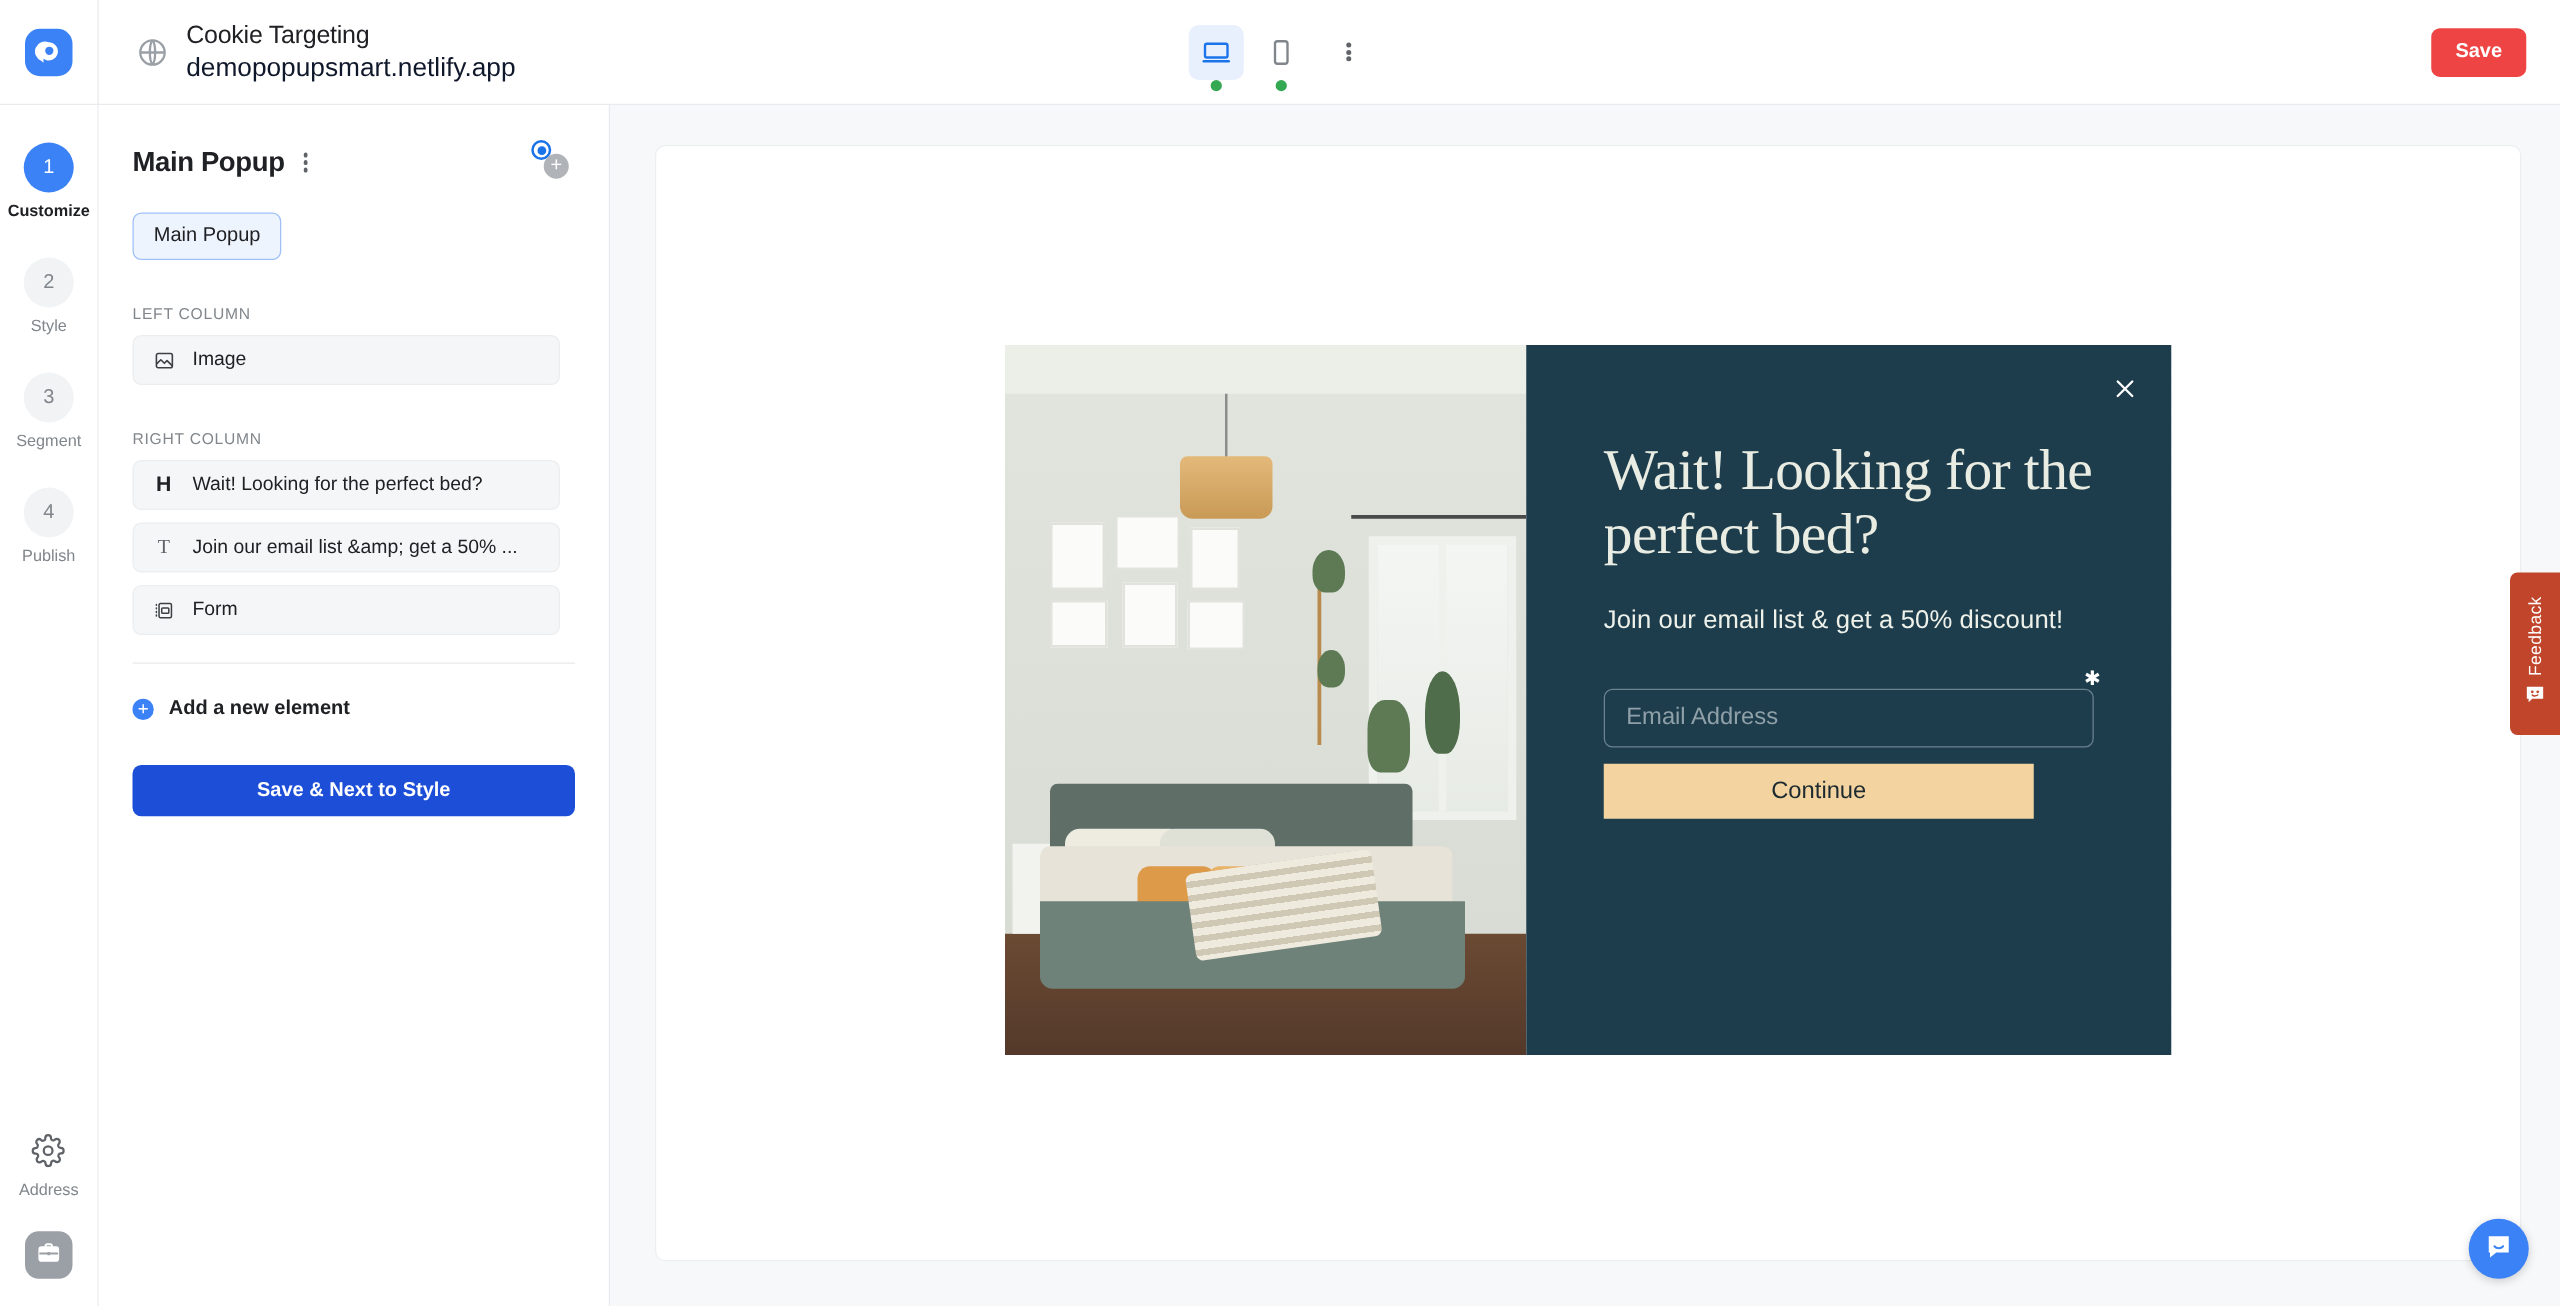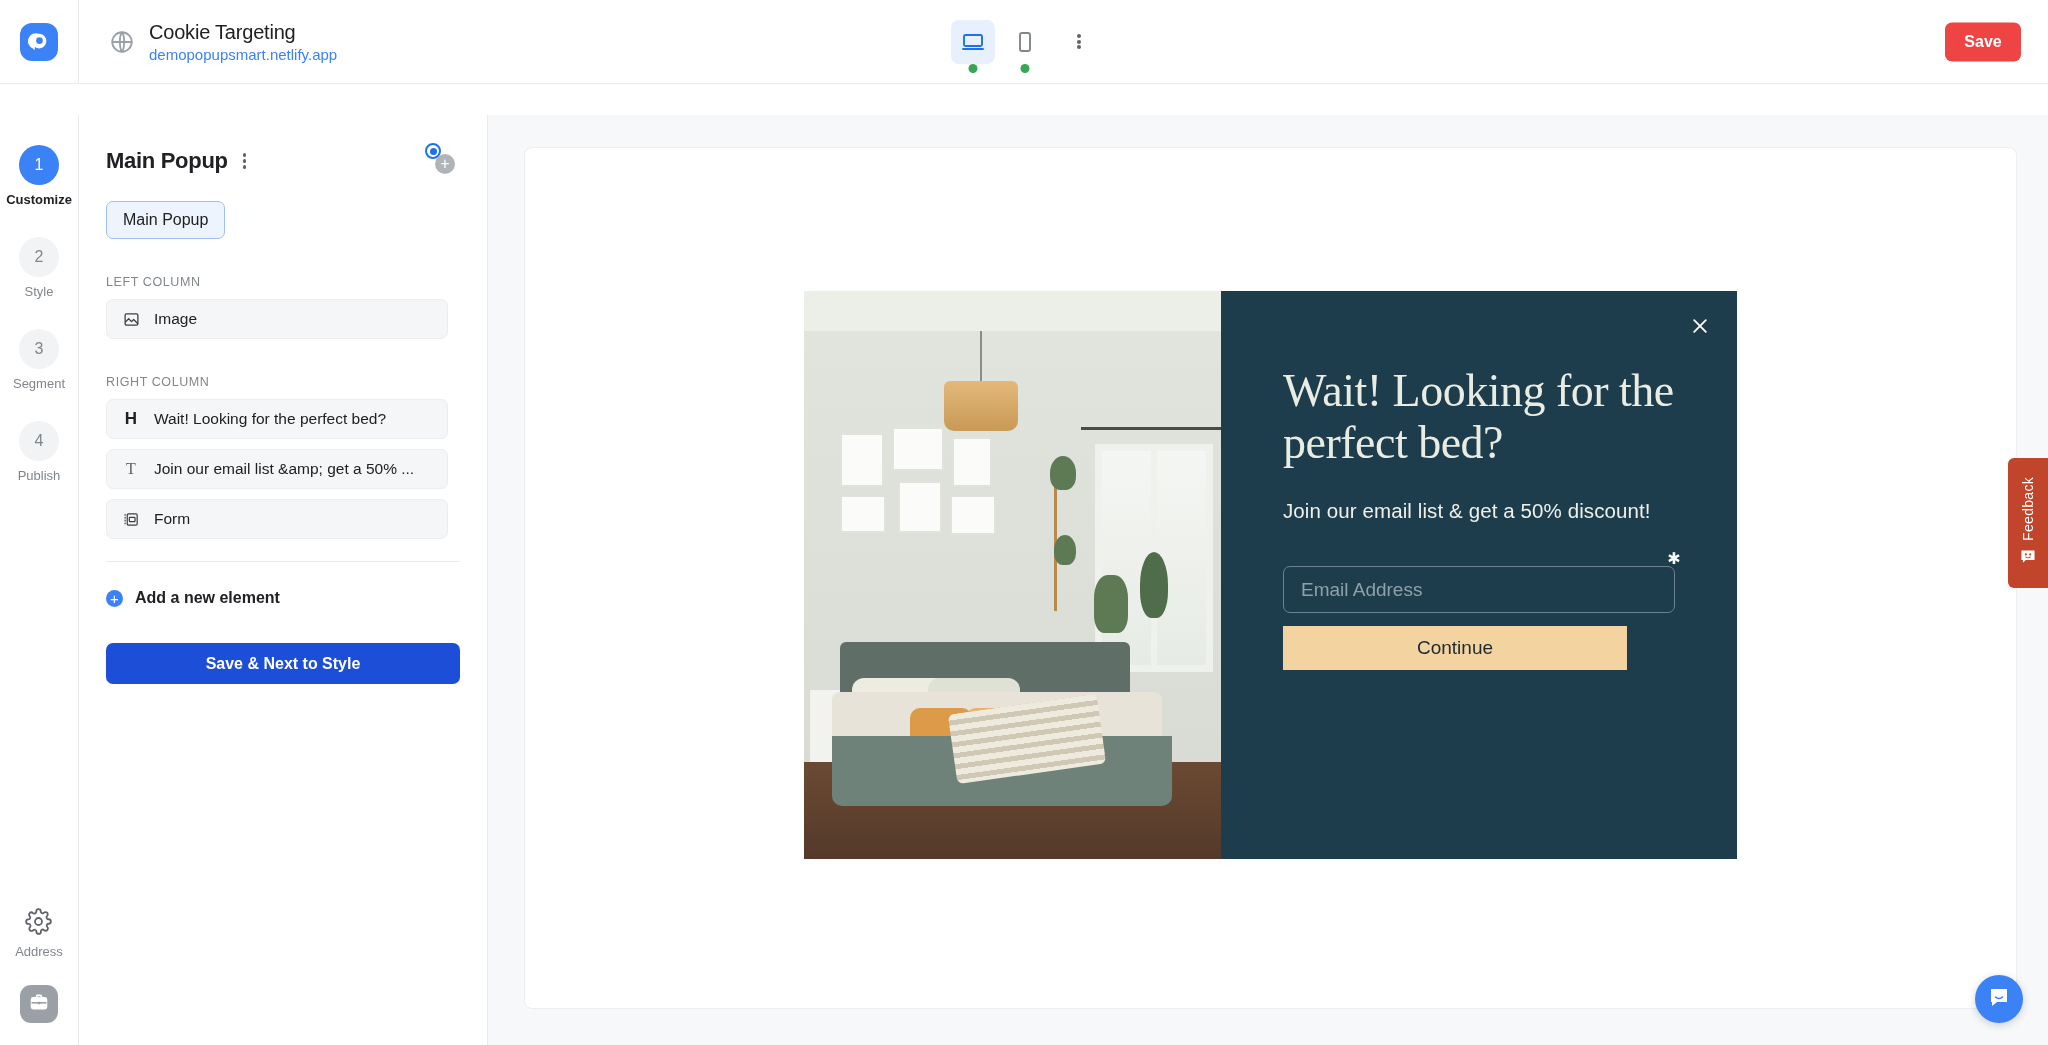--- a/index.html
+++ b/index.html
@@ -2,21 +2,21 @@
 <html><head>
 <meta charset="utf-8">
 <style>
   * { box-sizing: border-box; margin: 0; padding: 0; }
   html, body {
     width: 2048px; height: 1045px;
     font-family: "Liberation Sans", sans-serif;
     background: #ffffff;
     overflow: hidden;
   }
-  .app { position: relative; width: 2048px; height: 1045px; display: flex; flex-direction: column; gap: 31px; }
+  .app { position: relative; width: 2048px; height: 1045px; display: flex; flex-direction: column; }
 
   
   .topbar {
     height: 84px; min-height: 84px; width: 100%;
     background: #fff; border-bottom: 1px solid #e8eaed;
     display: flex; align-items: center; position: relative; z-index: 40;
   }
   .logo-cell {
     width: 79px; height: 84px; display: flex; align-items: center; justify-content: center;
     border-right: 1px solid #e8eaed;
@@ -24,21 +24,21 @@
   .logo {
     width: 38px; height: 38px; border-radius: 12px; background: #3b82f6;
     display: flex; align-items: center; justify-content: center;
   }
   .logo svg { display:block; }
 
   .doc-info { display: flex; align-items: center; gap: 14px; margin-left: 30px; }
   .globe-icon { width: 26px; height: 26px; color: #9aa0a6; }
   .doc-text { display: flex; flex-direction: column; gap: 2px; }
   .doc-title { font-size: 20px; color: #202124; letter-spacing: -0.2px; line-height: 1.2; }
-  .doc-url { font-size: 15px; color: #3b82f6; line-height: 1.2; }
+  .doc-url { font-size: 21px; color: #0f172a; line-height: 1.2; }
 
   .device-toggle {
     position: absolute; left: 50%; transform: translateX(-50%);
     display: flex; align-items: center; gap: 8px;
   }
   .dev-btn {
     position: relative; width: 44px; height: 44px; border-radius: 8px;
     display: flex; align-items: center; justify-content: center;
     background: transparent; border: none; cursor: pointer;
   }

